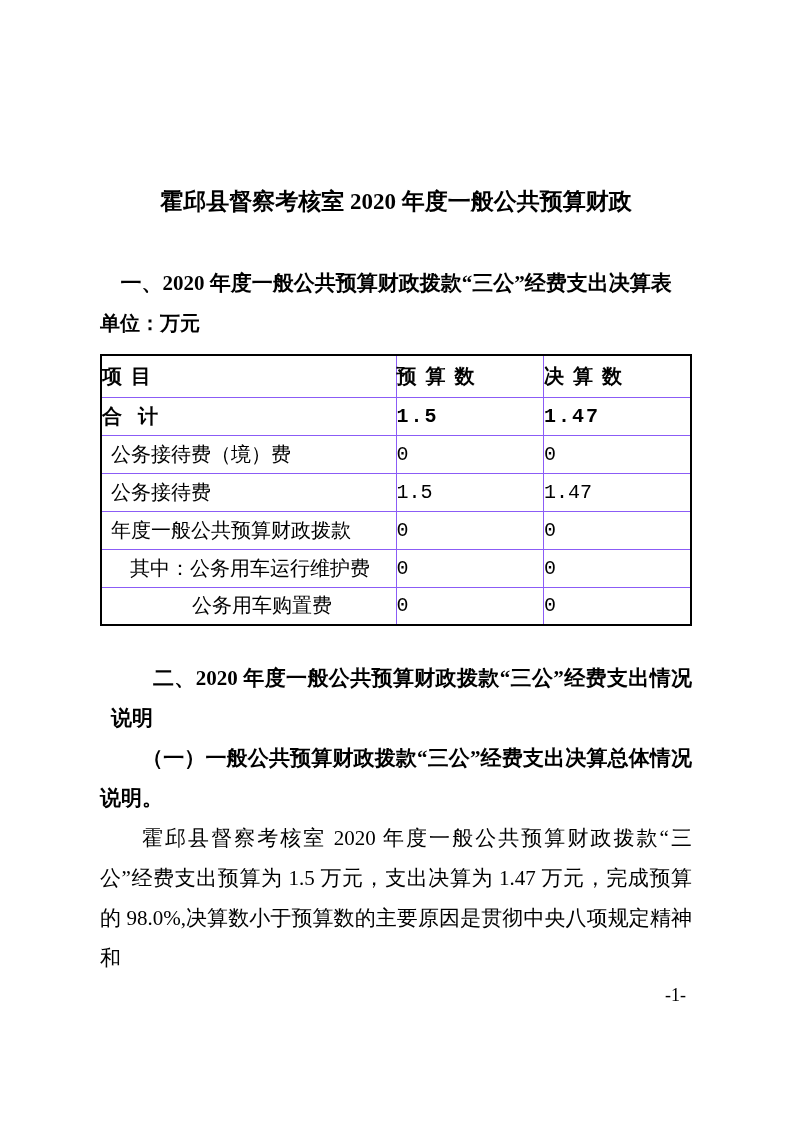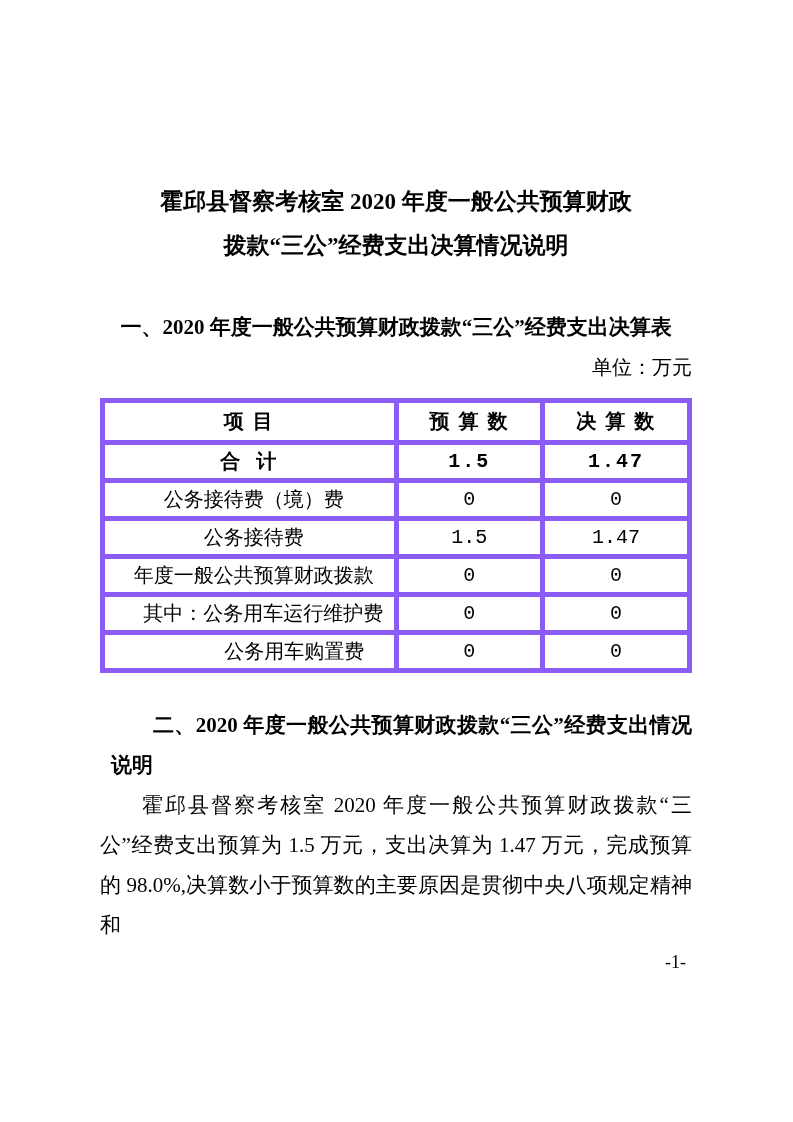--- a/index.html
+++ b/index.html
@@ -27,37 +27,37 @@
   .section1-heading {
     margin-top: 44px;
     font-size: 21px;
     font-weight: bold;
     text-align: center;
     line-height: 30px;
   }
   .unit-label {
     margin-top: 10px;
     font-size: 20px;
-    text-align: right;
     line-height: 30px;
+    font-weight: bold;
   }
   table.budget-table {
     margin-top: 16px;
     width: 100%;
     border-collapse: collapse;
     border: 2px solid #000;
     table-layout: fixed;
   }
   table.budget-table col.c-item { width: 50%; }
   table.budget-table col.c-num  { width: 25%; }
   table.budget-table th,
   table.budget-table td {
-    border: 5px solid #8b5cf6;
+    border: 1px solid #8b5cf6;
     font-size: 20px;
-    text-align: center;
+    text-align: left;
     vertical-align: middle;
   }
   table.budget-table th { height: 42px; font-weight: bold; letter-spacing: 2px; }
   table.budget-table td { height: 38px; font-family: Liberation Mono, monospace; }
   tr.total-row td { font-weight: bold; letter-spacing: 2px; }
   td.item-left   { text-align: left; padding-left: 9px;  letter-spacing: 0; }
   td.item-ind1   { text-align: left; padding-left: 28px; }
   td.item-ind2   { text-align: left; padding-left: 90px; }
   .para {
     font-size: 21px;
@@ -75,21 +75,20 @@
     padding-right: 6px;
   }
 </style>
 </head>
 <body>
 
 <div class="page">
 
   <h1 class="doc-title">
     <span class="title-line">霍邱县督察考核室 2020 年度一般公共预算财政</span>
-    <span class="title-line">拨款“三公”经费支出决算情况说明</span>
   </h1>
 
   <div class="section1-heading">一、2020 年度一般公共预算财政拨款“三公”经费支出决算表</div>
 
   <div class="unit-label">单位：万元</div>
 
   <table class="budget-table">
     <colgroup>
       <col class="c-item">
         <col class="c-num">
@@ -131,18 +130,19 @@
       <tr>
         <td class="item-ind2">公务用车购置费</td>
         <td>0</td>
         <td>0</td>
       </tr>
     </tbody>
   </table>
 
   <p class="para para-bold section2-heading">二、2020 年度一般公共预算财政拨款“三公”经费支出情况说明</p>
 
+  <p class="para para-bold">（一）一般公共预算财政拨款“三公”经费支出决算总体情况说明。</p>
 
   <p class="para">霍邱县督察考核室 2020 年度一般公共预算财政拨款“三公”经费支出预算为 1.5 万元，支出决算为 1.47 万元，完成预算的 98.0%,决算数小于预算数的主要原因是贯彻中央八项规定精神和</p>
 
   <div class="page-number">-1-</div>
 
 </div>
 
 </body></html>

